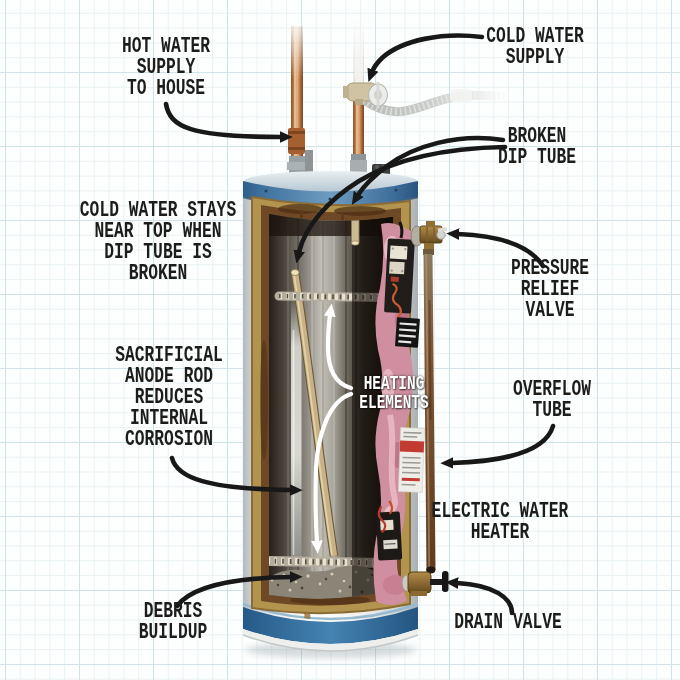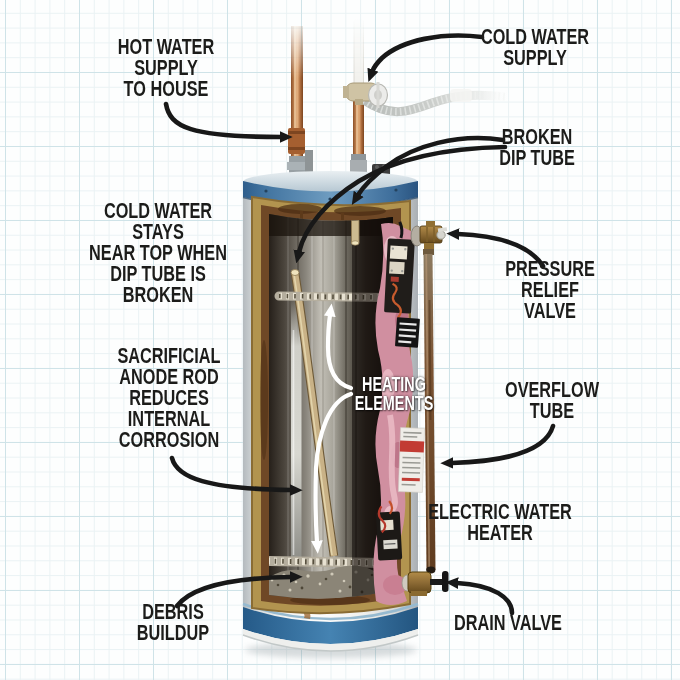--- a/index.html
+++ b/index.html
@@ -6,21 +6,21 @@
   .stage{
     position:relative;width:680px;height:680px;overflow:hidden;
     background-color:#fdfefe;
     background-image:
       linear-gradient(#cfe3e8 1px, transparent 1px),
       linear-gradient(90deg, #cfe3e8 1px, transparent 1px),
       linear-gradient(#eaf2f4 1px, transparent 1px),
       linear-gradient(90deg, #eaf2f4 1px, transparent 1px);
     background-size:74px 74px,74px 74px,14.8px 14.8px,14.8px 14.8px;
     background-position:5px -2px,5px -2px,5px -2px,5px -2px;
-    font-family:Liberation Sans, sans-serif;
+    font-family:Liberation Mono, monospace;
   }
   svg.art{position:absolute;left:0;top:0;}
   .lbl{
     position:absolute;width:220px;margin-left:-110px;text-align:center;
     font-weight:bold;font-size:22px;line-height:21px;letter-spacing:0px;
     color:#1c1c1a;white-space:pre-line;
     transform:scaleX(0.74);transform-origin:center top;
   }
   .lbl.white{
     color:#ffffff;font-size:19.5px;line-height:18.5px;

